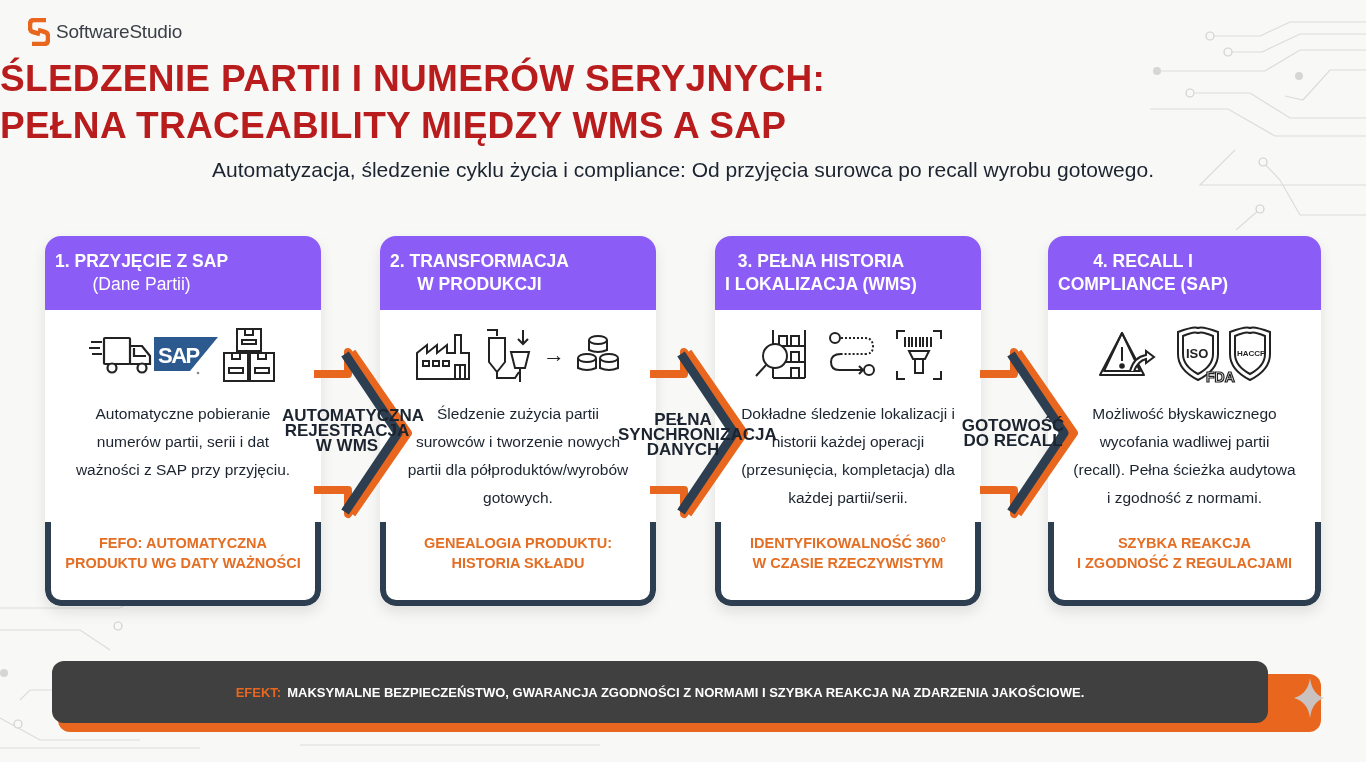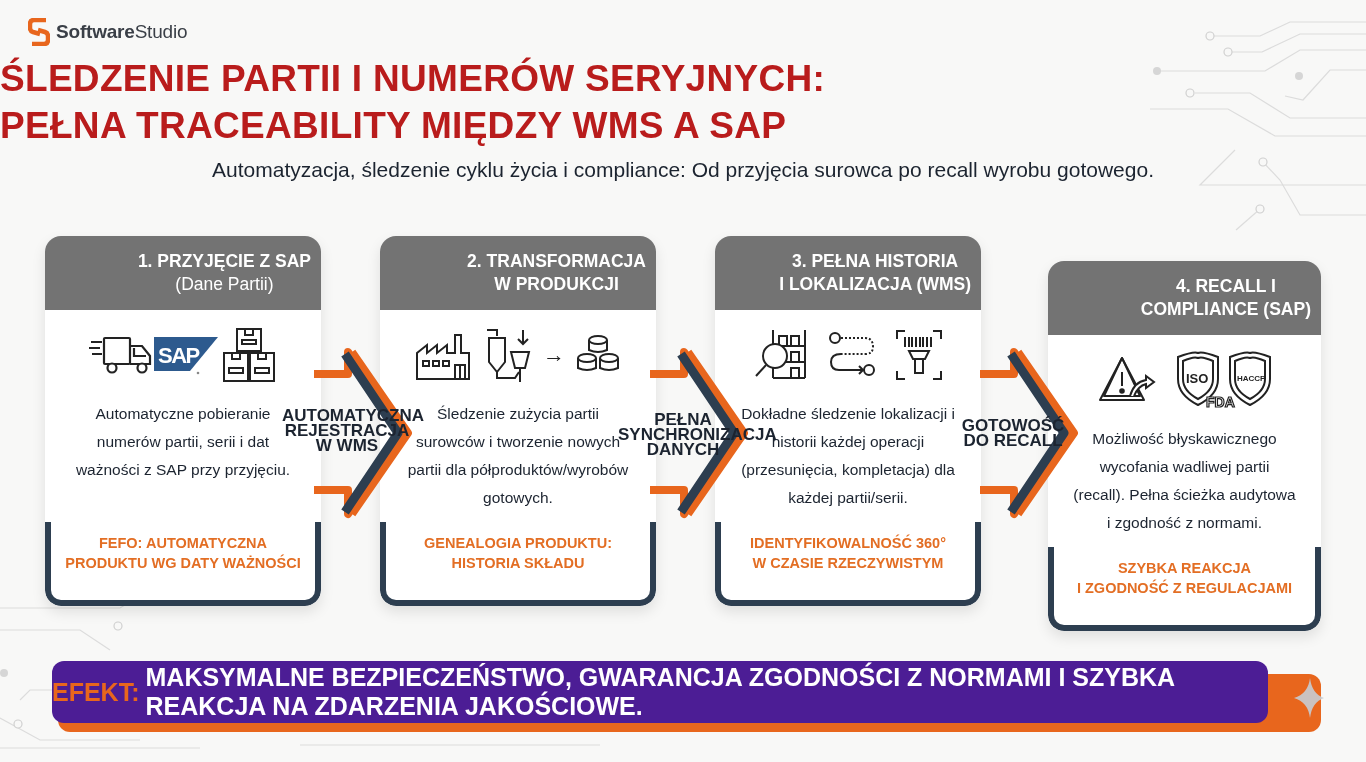--- a/index.html
+++ b/index.html
@@ -7,39 +7,39 @@
   body {
     background: #f8f8f7;
     font-family: "Liberation Sans", sans-serif;
     position: relative;
     color: #1c2430;
   }
   .bg-circuit { position: absolute; left: 0; top: 0; width: 1366px; height: 762px; pointer-events: none; }
   .logo { position: absolute; left: 28px; top: 18px; display: flex; align-items: center; gap: 6px; }
   .logo-mark { width: 22px; height: 28px; }
   .logo-text { font-size: 19px; color: #3a3f47; letter-spacing: -0.2px; }
-  .logo-text b { font-weight: 700; }
+  .logo-text b { font-weight: 400; }
   .title {
     position: absolute; left: 0; width: 1354px; top: 55px;
     text-align: left; font-weight: 700; font-size: 37px; line-height: 47px;
     color: #b91c1c; letter-spacing: 0.3px;
   }
   .subtitle {
     position: absolute; left: 0; width: 1366px; top: 158px;
     text-align: center; font-size: 21px; color: #1c2430;
   }
   .card {
     position: absolute; top: 236px; height: 370px;
     background: #ffffff; border-radius: 16px;
     box-shadow: 0 6px 14px rgba(0,0,0,0.10);
     overflow: hidden;
   }
   .card-head {
-    height: 74px; background: #737373; color: #fff;
-    display: flex; align-items: center; justify-content: flex-end;
+    height: 74px; background: #8b5cf6; color: #fff;
+    display: flex; align-items: center; justify-content: flex-start;
     text-align: center; font-weight: 700; font-size: 17.5px; line-height: 23px;
     padding: 0 10px;
   }
   .card-icons { height: 90px; display: flex; align-items: center; justify-content: center; }
   .card-body {
     text-align: center; font-size: 15.5px; line-height: 28px; color: #1c2430;
     padding: 0 24px; height: 112px;
   }
   .card-foot {
     position: absolute; left: 0; right: 0; bottom: 0; height: 84px;
@@ -54,23 +54,23 @@
   .connector-label {
     position: absolute; left: -18px; width: 130px; top: 70px;
     text-align: center; font-weight: 700; font-size: 17px; line-height: 15px; color: #1c2430;
   }
   .banner-shadow {
     position: absolute; left: 58px; top: 674px; width: 1263px; height: 58px;
     background: #e8661d; border-radius: 12px;
   }
   .banner {
     position: absolute; left: 52px; top: 661px; width: 1216px; height: 62px;
-    background: #4c1d95; border-radius: 12px;
+    background: #404040; border-radius: 12px;
     display: flex; align-items: center; justify-content: center;
-    font-weight: 700; font-size: 25px; color: #ffffff;
+    font-weight: 700; font-size: 13px; color: #ffffff;
   }
   .banner .accent { color: #e8661d; margin-right: 6px; }
   .sparkle { position: absolute; left: 1290px; top: 678px; width: 34px; height: 40px; }
 </style>
 </head>
 <body>
 
 <svg class="bg-circuit" viewBox="0 0 1366 762">
   <g fill="none" stroke="#dcdcdc" stroke-width="1.2">
     <path d="M1210 36 L1260 36 L1290 22 L1366 22"></path>
@@ -237,21 +237,21 @@
   </div>
   <div class="card-body">Dokładne śledzenie lokalizacji i historii każdej operacji (przesunięcia, kompletacja) dla każdej partii/serii.</div>
   <div class="card-foot">
     <div>
         <div>IDENTYFIKOWALNOŚĆ 360°</div>
         <div>W CZASIE RZECZYWISTYM</div>
       </div>
   </div>
 </div>
 
-<div class="card" style="left:1048px;width:273px;margin-top:25px;">
+<div class="card" style="left:1048px;width:273px;">
   <div class="card-head">
     <div>
         <div>4. RECALL I</div>
         <div>COMPLIANCE (SAP)</div>
       </div>
   </div>
   <div class="card-icons" style="gap:16px">
     <svg width="62" height="52" viewBox="0 0 62 52" fill="none" stroke="#222" stroke-width="2">
       <path d="M26 4 L48 46 L4 46 Z" stroke-linejoin="round"></path>
         <path d="M26 4 L44 42 L8 42 Z" stroke-linejoin="round"></path>

